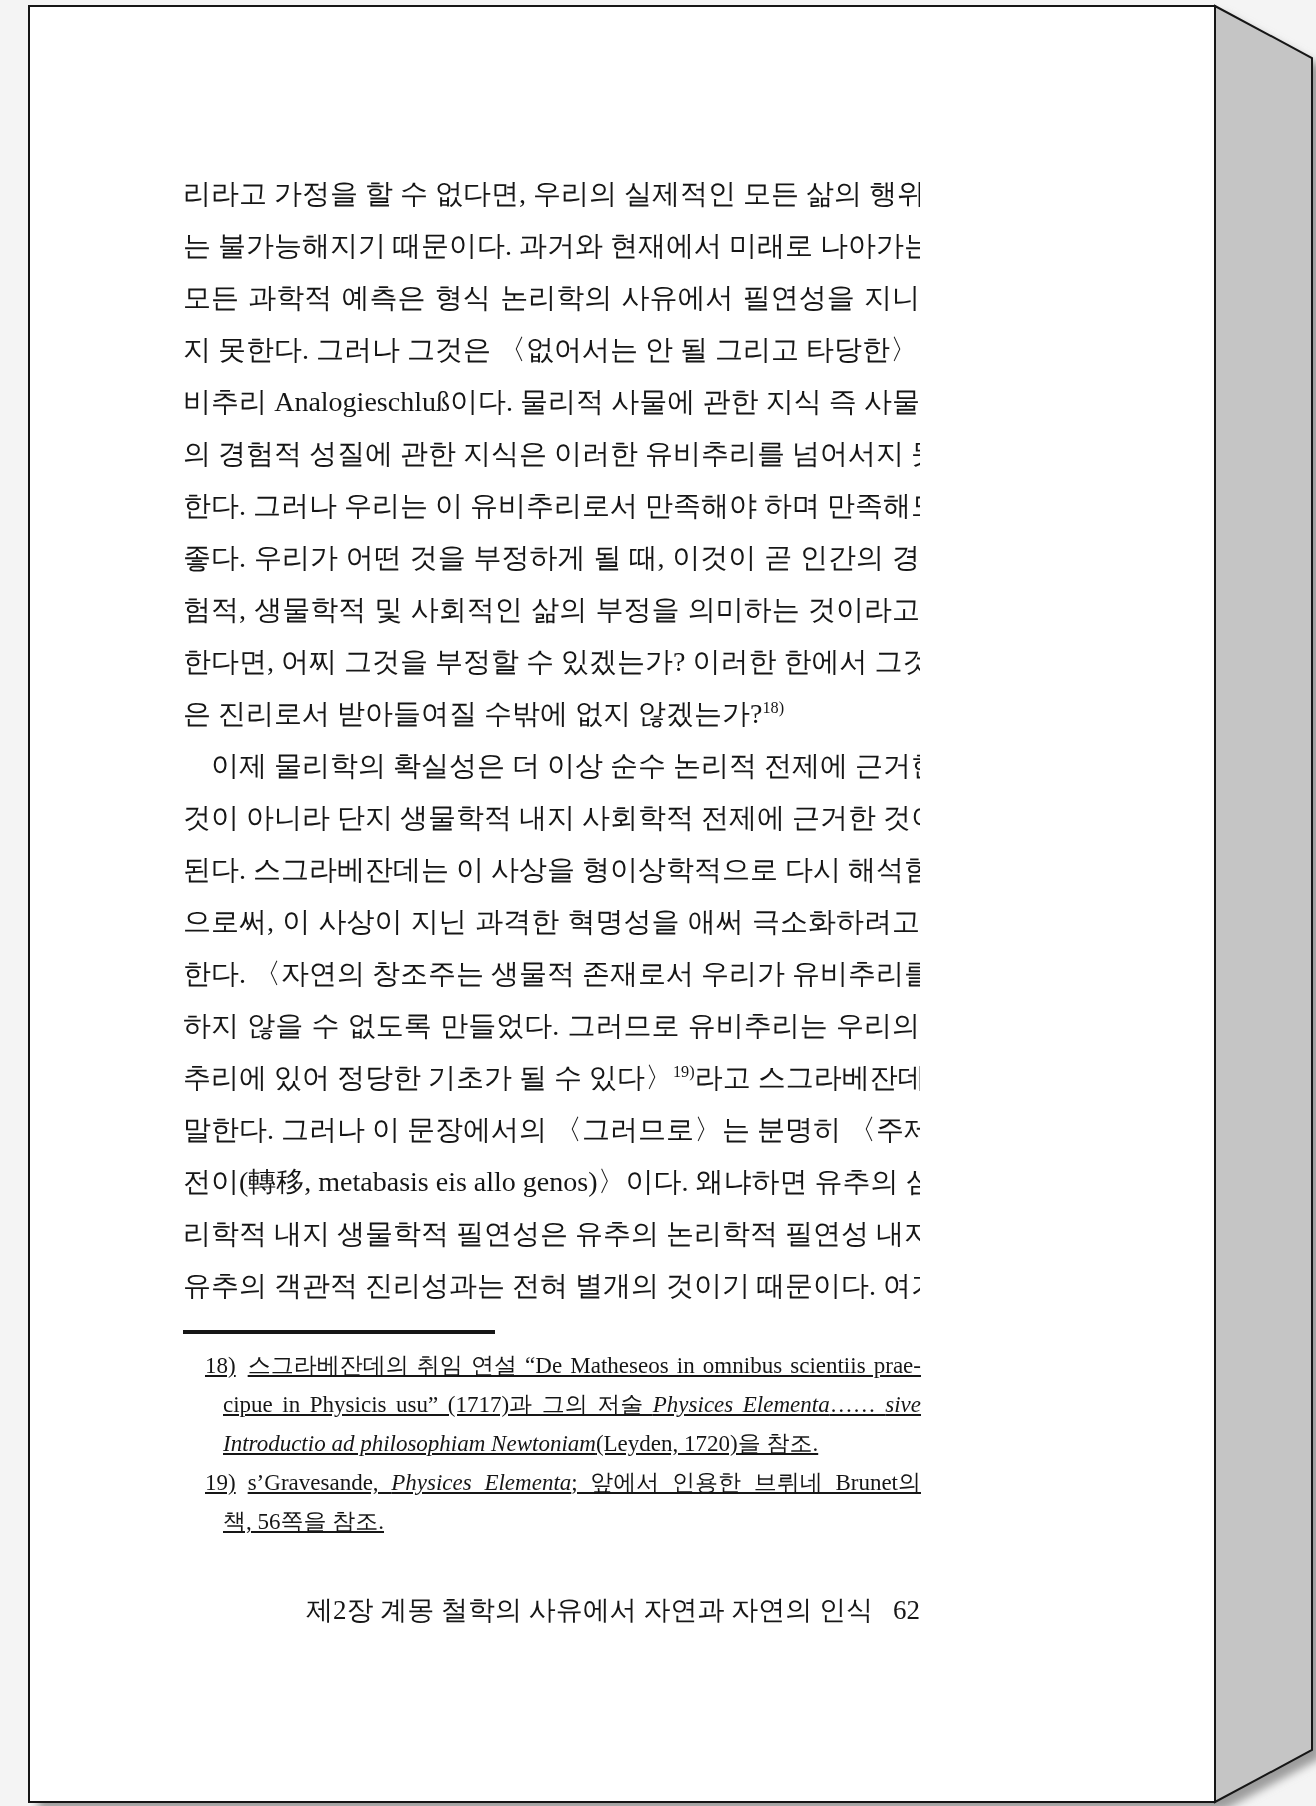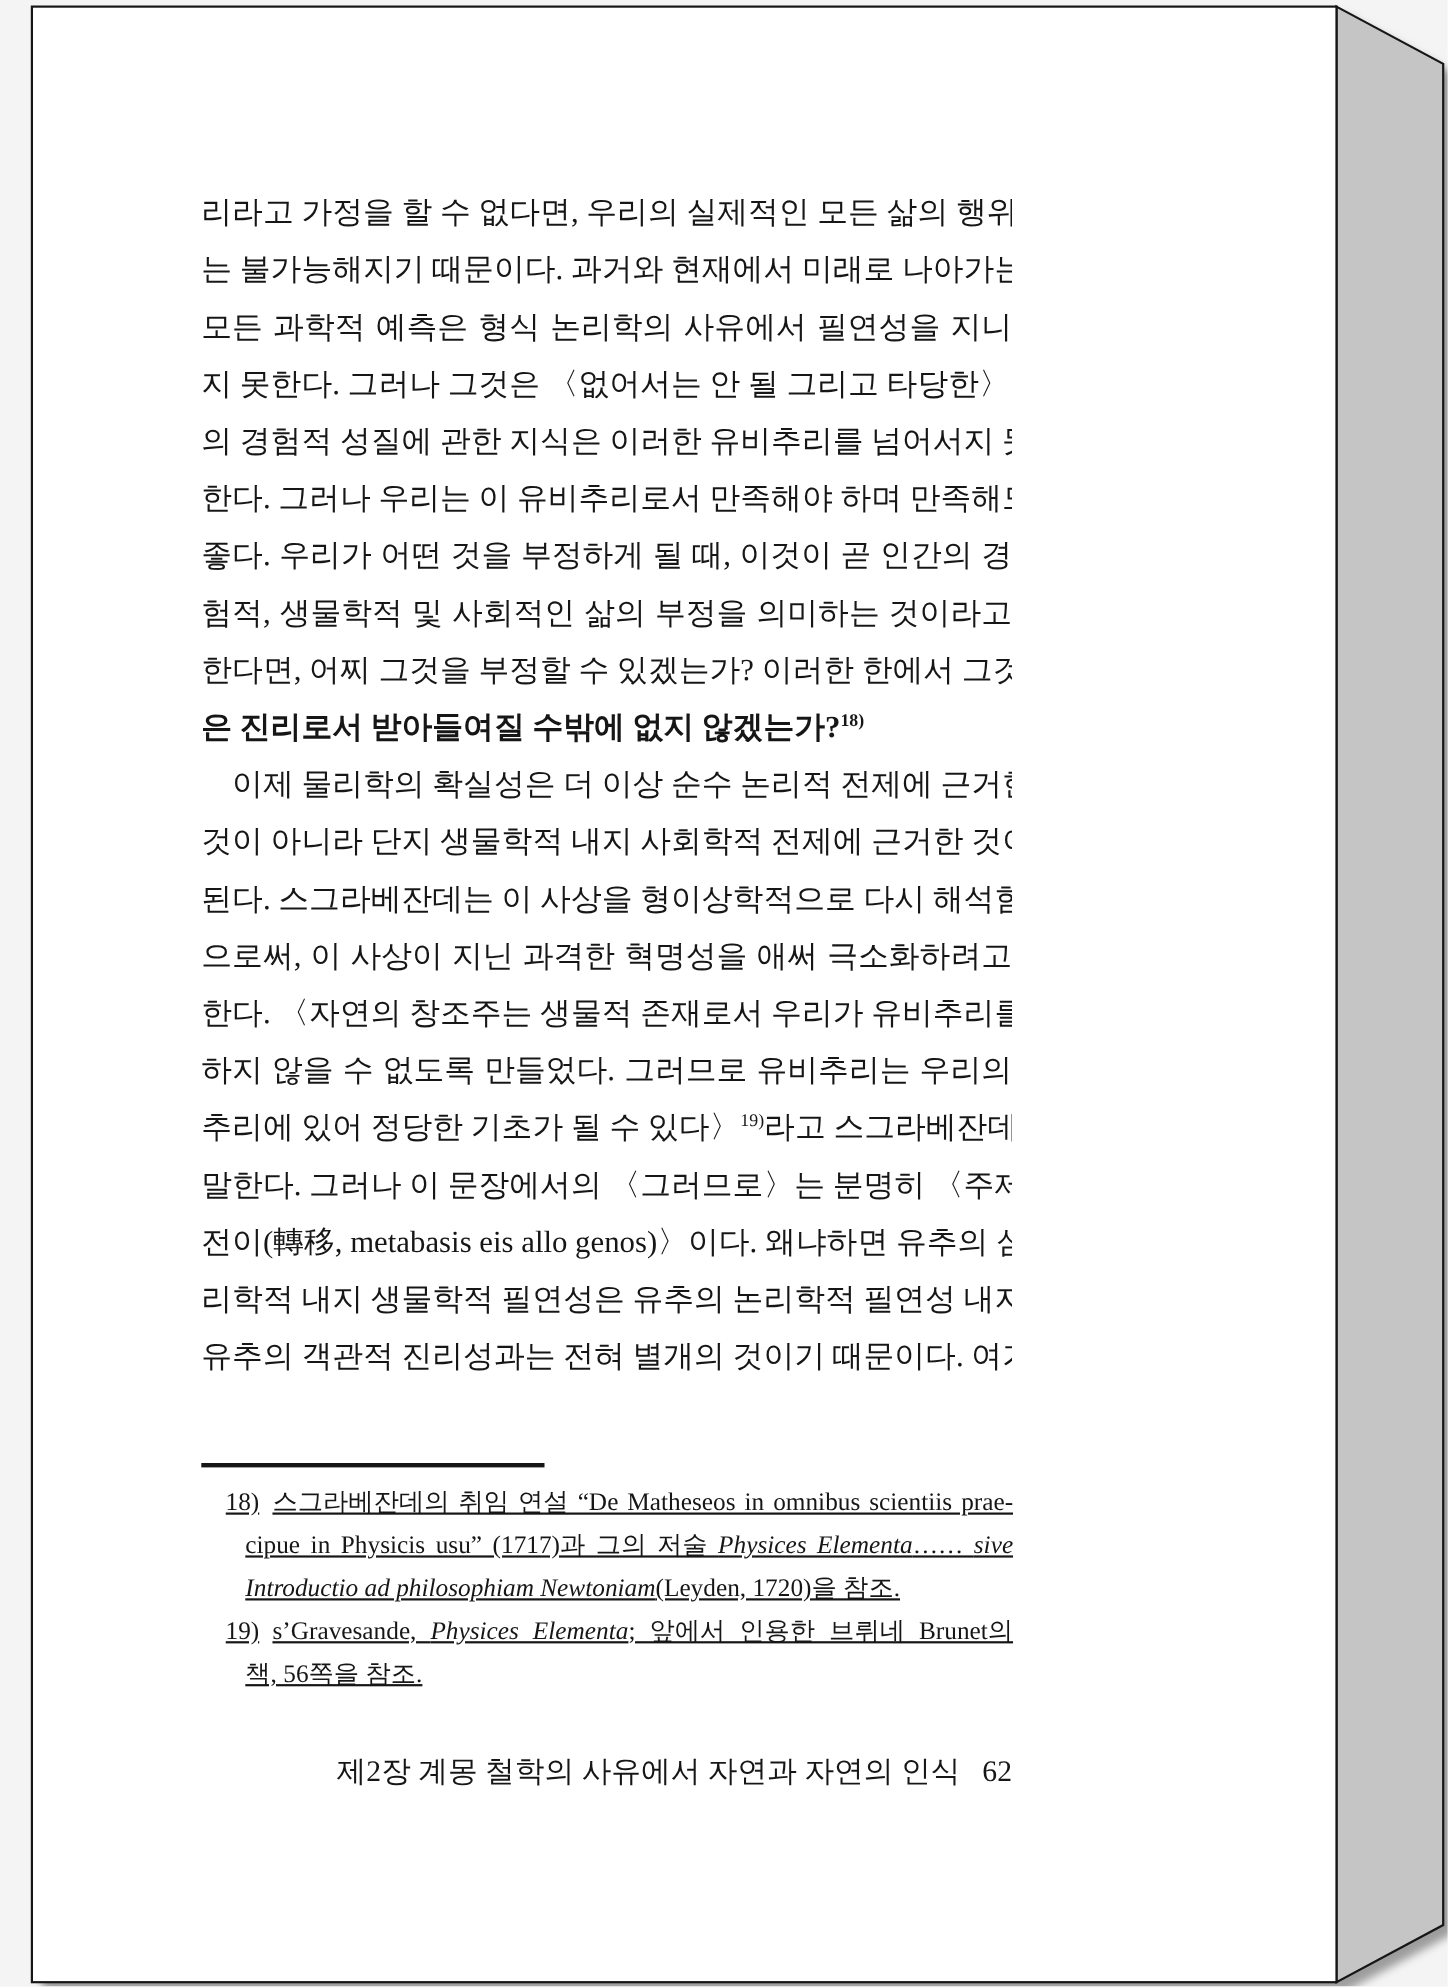--- a/index.html
+++ b/index.html
@@ -17,21 +17,21 @@
   
   .main{
     position:absolute;left:168px;top:168px;width:737px;
   }
   .line{
     height:52px;line-height:52px;
     font-size:28px;
     white-space:nowrap;overflow:hidden;
     text-align:justify;text-align-last:justify;
   }
-  .line.endline{text-align-last:left;font-weight:bold;}
+  .line.endline{text-align-last:left;}
   .line.indent{padding-left:28px;}
   sup.fnref{
     font-size:0.58em;
     vertical-align:super;
     line-height:0;
   }
 
   
   .fnrule{
     position:absolute;left:168px;top:1330px;
@@ -75,20 +75,21 @@
     <polygon points="18,10 1204,10 1301,62 1301,1754 1204,1806 18,1806" fill="#9c9c9c" filter="url(#softblur)" transform="translate(5,4)"></polygon>
     <polygon points="1200,6 1297,58 1297,1750 1200,1802" fill="#c5c5c5" stroke="#161616" stroke-width="2"></polygon>
     <rect x="14" y="6" width="1186" height="1796" fill="#ffffff" stroke="#161616" stroke-width="2"></rect>
   </svg>
 
   <div class="main">
     <div class="line">리라고 가정을 할 수 없다면, 우리의 실제적인 모든 삶의 행위</div>
     <div class="line">는 불가능해지기 때문이다. 과거와 현재에서 미래로 나아가는</div>
     <div class="line">모든 과학적 예측은 형식 논리학의 사유에서 필연성을 지니</div>
     <div class="line">지 못한다. 그러나 그것은 〈없어서는 안 될 그리고 타당한〉 유</div>
+    <div class="line">비추리 Analogieschluß이다. 물리적 사물에 관한 지식 즉 사물</div>
     <div class="line">의 경험적 성질에 관한 지식은 이러한 유비추리를 넘어서지 못</div>
     <div class="line">한다. 그러나 우리는 이 유비추리로서 만족해야 하며 만족해도</div>
     <div class="line">좋다. 우리가 어떤 것을 부정하게 될 때, 이것이 곧 인간의 경</div>
     <div class="line">험적, 생물학적 및 사회적인 삶의 부정을 의미하는 것이라고</div>
     <div class="line">한다면, 어찌 그것을 부정할 수 있겠는가? 이러한 한에서 그것</div>
     <div class="line endline"><span>은 진리로서 받아들여질 수밖에 없지 않겠는가?</span><sup class="fnref">18)</sup></div>
     <div class="line indent">이제 물리학의 확실성은 더 이상 순수 논리적 전제에 근거한</div>
     <div class="line">것이 아니라 단지 생물학적 내지 사회학적 전제에 근거한 것이</div>
     <div class="line">된다. 스그라베잔데는 이 사상을 형이상학적으로 다시 해석함</div>
     <div class="line">으로써, 이 사상이 지닌 과격한 혁명성을 애써 극소화하려고</div>

